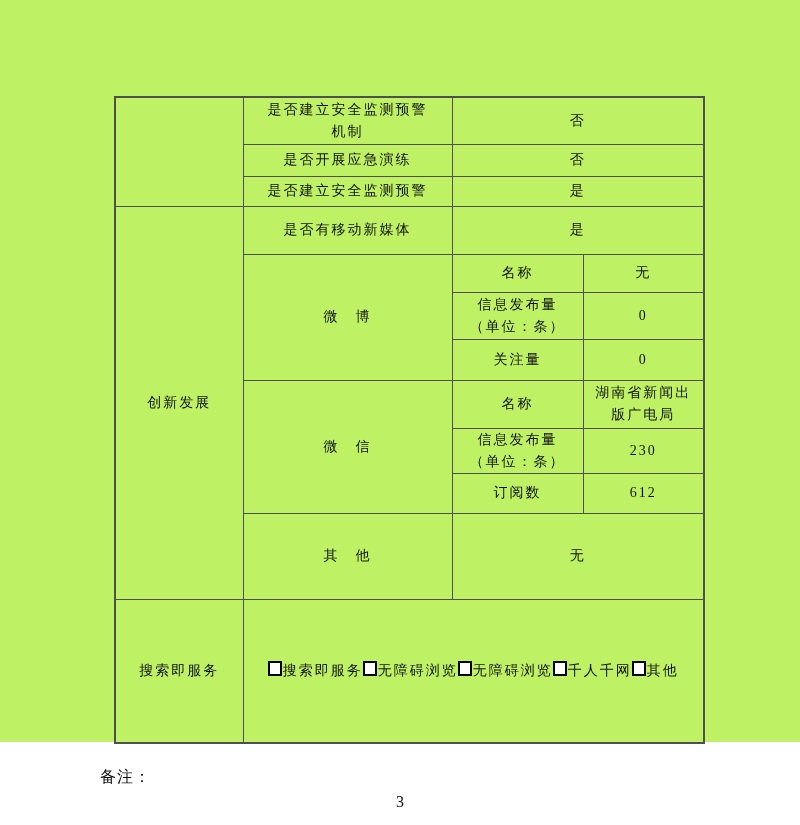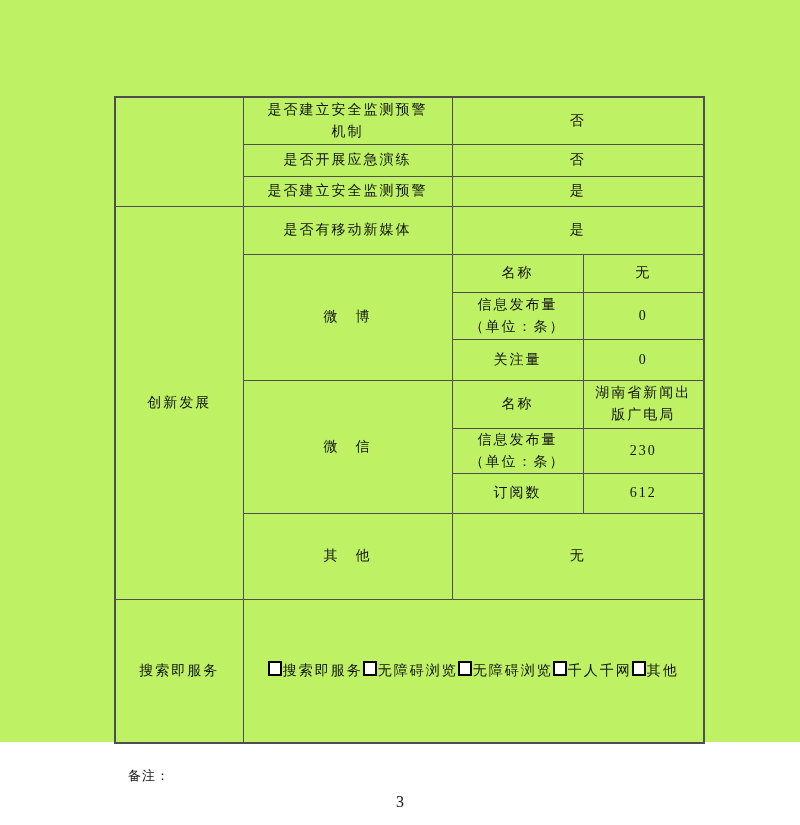--- a/index.html
+++ b/index.html
@@ -47,23 +47,23 @@
     display: inline-block;
     width: 10px;
     height: 11px;
     border: 2px solid #000000;
     background: #ffffff;
     vertical-align: -1px;
     margin-right: 1px;
   }
   .remark {
     position: absolute;
-    left: 128px;
+    left: 100px;
     top: 767px;
-    font-size: 13px;
+    font-size: 16px;
     letter-spacing: 1px;
   }
   .pagenum {
     position: absolute;
     left: 0;
     top: 793px;
     width: 800px;
     text-align: center;
     font-size: 16px;
   }

